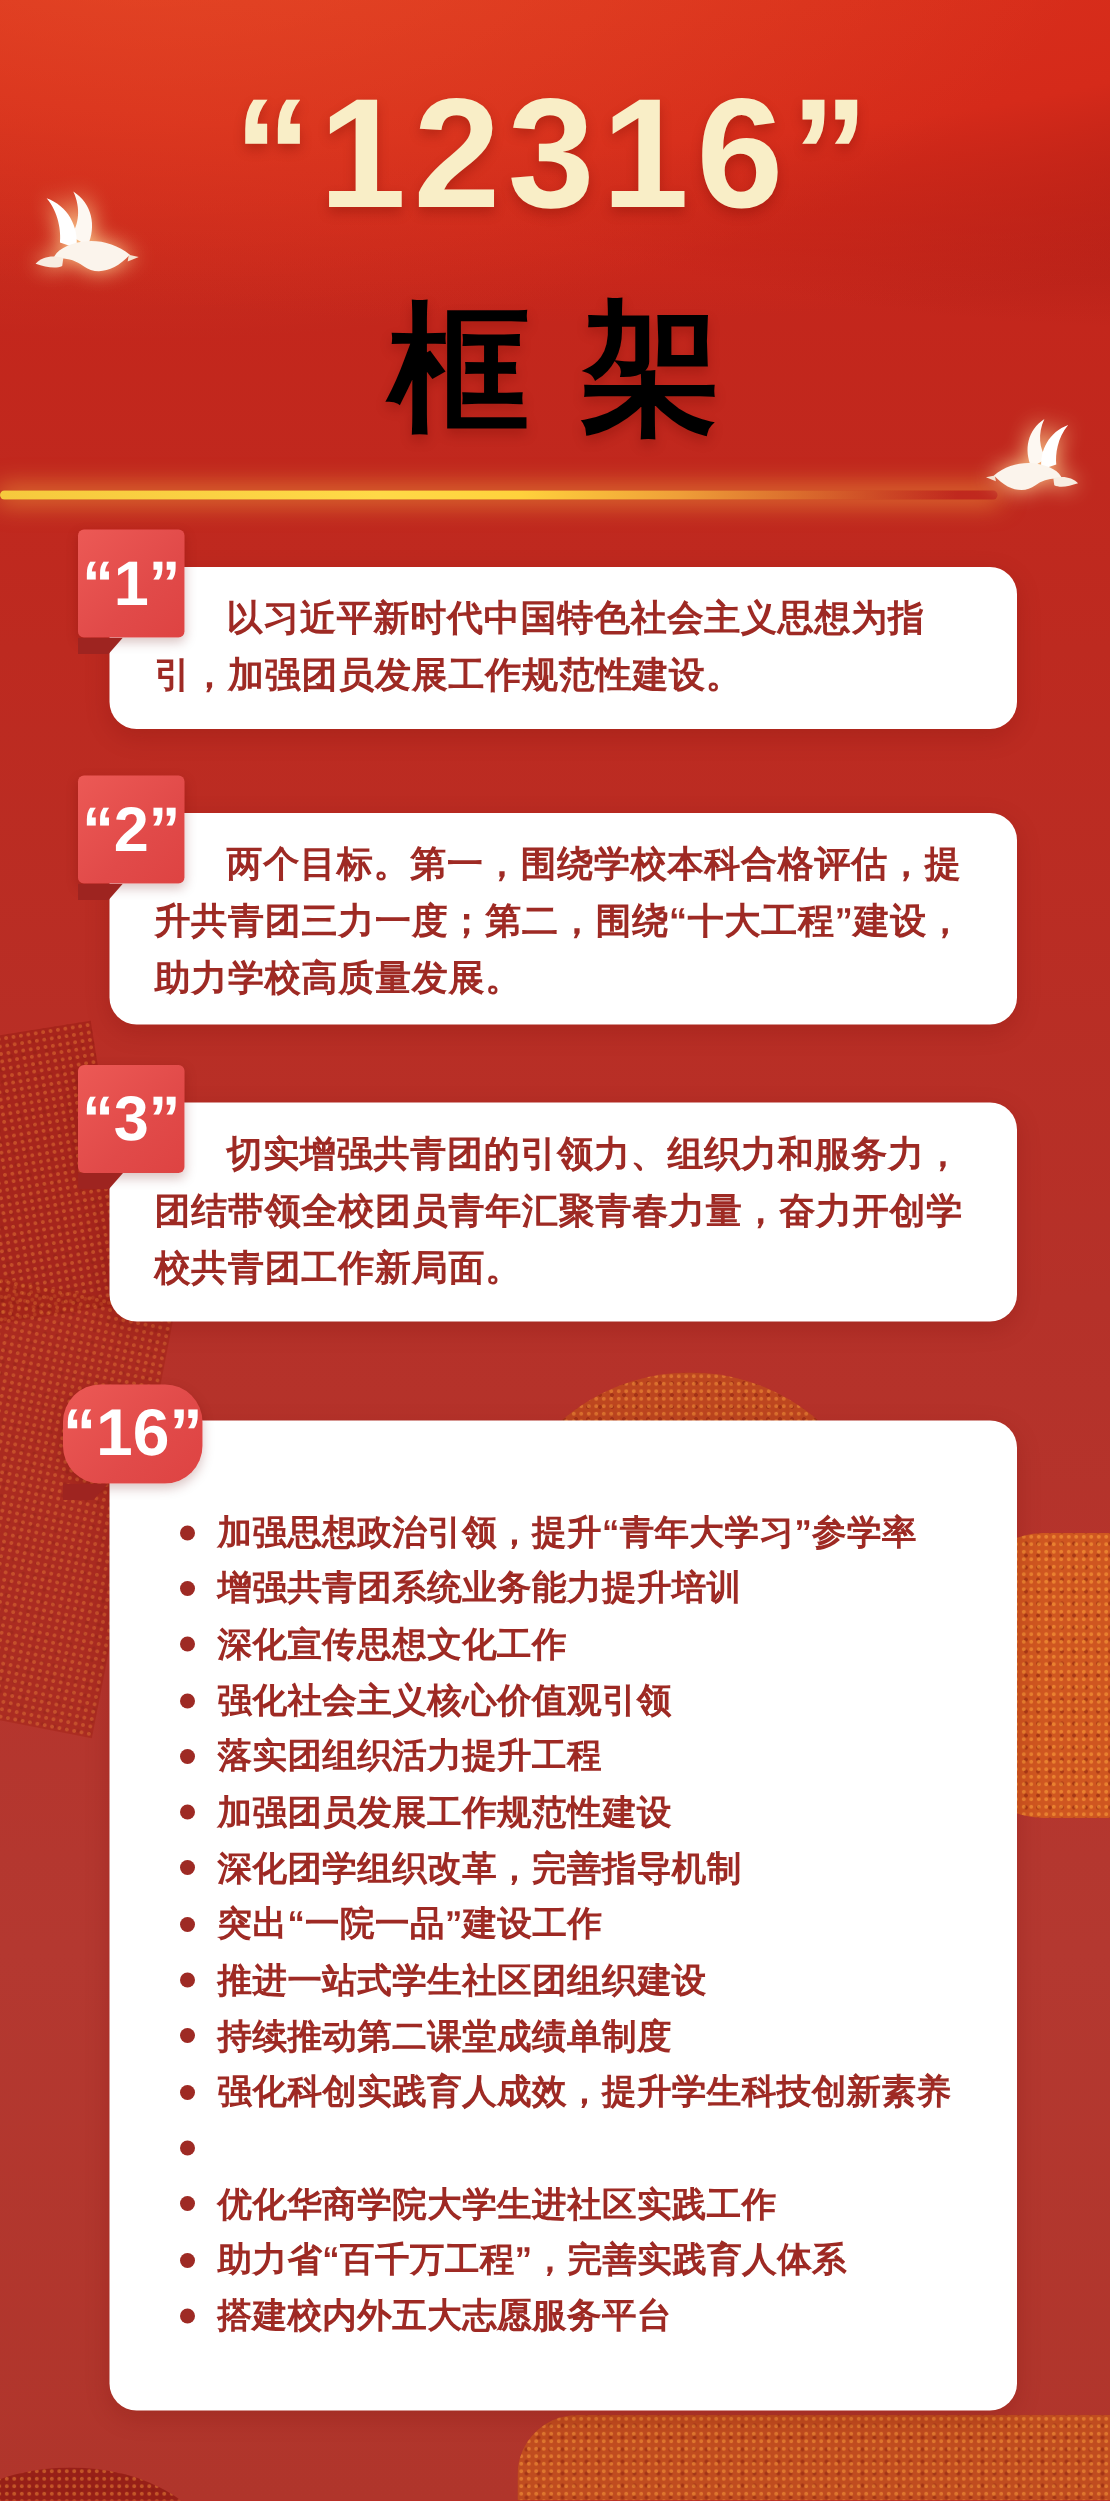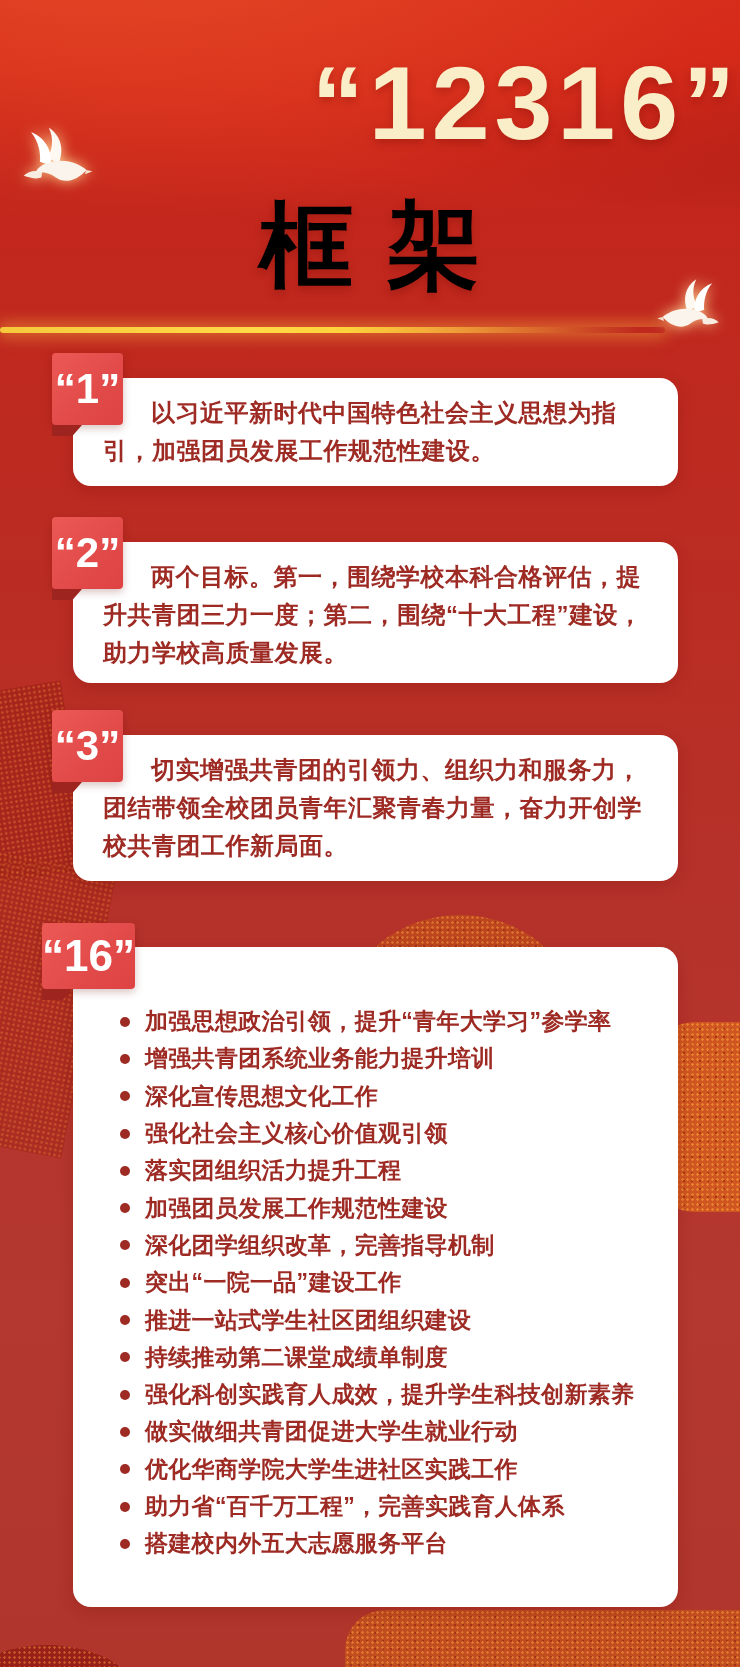--- a/index.html
+++ b/index.html
@@ -33,21 +33,21 @@
   .circle-bl   {left:-48px;top:1645px;width:190px;height:120px;background-color:#8e1810;border-radius:50%;opacity:.7;}
   
   .gold-line{
     position:absolute;left:0;top:327px;width:665px;height:6px;z-index:2;
     background:linear-gradient(90deg,#f6c93d 0%,#ffd947 38%,#ffd23c 52%,#ef9f38 68%,rgba(230,120,40,0) 96%);
     border-radius:3px;
     box-shadow:0 0 16px 3px rgba(255,190,70,.55);
   }
   
   .title{
-    position:absolute;top:44px;left:0;width:100%;z-index:2;text-align:right;
+    position:absolute;top:44px;left:0;width:100%;z-index:2;text-align:center;
     color:#f9eec7;font-size:104px;line-height:118px;font-weight:800;letter-spacing:5px;
     text-shadow:0 4px 8px rgba(110,10,0,.30);
   }
   .subtitle{
     position:absolute;top:192px;left:0;width:100%;z-index:2;text-align:center;
     color:#000000;font-size:94px;line-height:108px;font-weight:800;
     letter-spacing:34px;text-indent:34px;
     text-shadow:0 4px 8px rgba(110,10,0,.30);
   }
   
@@ -69,21 +69,21 @@
     position:absolute;z-index:4;left:-21px;top:-25px;width:71px;height:72px;
     background:linear-gradient(135deg,#ec5955 0%,#e14a49 60%,#de4342 100%);
     border-radius:4px;color:#ffffff;font-weight:800;font-size:42px;
     display:flex;align-items:center;justify-content:center;
     box-shadow:0 3px 8px rgba(100,8,4,.25);
   }
   .badge .fold{
     position:absolute;left:0;bottom:-11px;width:30px;height:11px;background:#9e2420;
     clip-path:polygon(0 0,100% 0,68% 100%,0 100%);
   }
-  .card-16 .badge{left:-31px;top:-24px;width:93px;height:66px;font-size:44px;}
+  .card-16 .badge{left:-31px;top:-24px;width:93px;height:66px;font-size:44px;border-radius:25px;}
   .card-text{
     margin:0;padding:16px 30px 0 30px;
     font-size:24px;line-height:38px;font-weight:700;color:#9e2a24;
     text-indent:2em;letter-spacing:.5px;
   }
   .item-list{margin:0;padding:56px 8px 0 47px;list-style:none;}
   .item-list li{
     display:flex;align-items:center;height:37.3px;
     font-size:23px;font-weight:700;color:#9e2a24;letter-spacing:.3px;white-space:nowrap;
   }
@@ -191,21 +191,20 @@
     <li>
         <span class="dot"></span>
         <span>持续推动第二课堂成绩单制度</span>
       </li>
     <li>
         <span class="dot"></span>
         <span>强化科创实践育人成效，提升学生科技创新素养</span>
       </li>
     <li>
         <span class="dot"></span>
-        <span>做实做细共青团促进大学生就业行动</span>
       </li>
     <li>
         <span class="dot"></span>
         <span>优化华商学院大学生进社区实践工作</span>
       </li>
     <li>
         <span class="dot"></span>
         <span>助力省“百千万工程”，完善实践育人体系</span>
       </li>
     <li>

